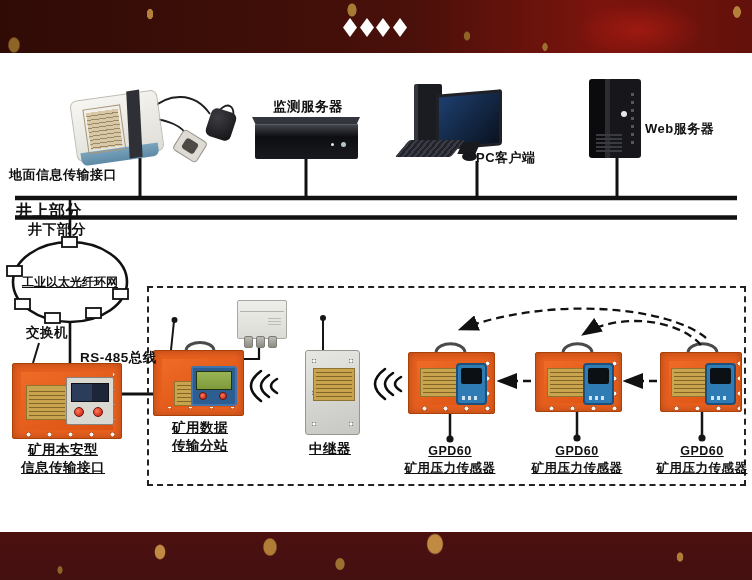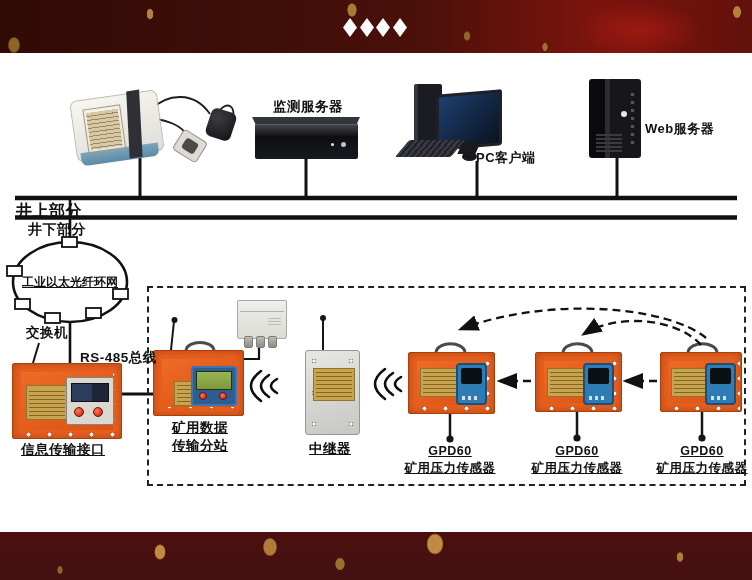--- a/index.html
+++ b/index.html
@@ -295,31 +295,33 @@
       <div class="face"></div>
     <div class="plate" style="left:10px;top:15px;width:32px;height:21px">
         <i></i>
       </div>
     <div class="mod" style="left:44px;top:10px;width:27px;height:38px">
       <div class="mscr"></div>
         <div class="mrow"></div>
     </div>
   </div>
 
+  <div class="lbl" style="left:9px;top:166px;font-size:13px">地面信息传输接口</div>
   <div class="lbl" style="left:273px;top:98px;font-size:13.5px">监测服务器</div>
   <div class="lbl" style="left:476px;top:149px;font-size:13px">PC客户端</div>
   <div class="lbl" style="left:645px;top:120px;font-size:13px">Web服务器</div>
   <div class="lbl" style="left:16px;top:201px;font-size:16px">井上部分</div>
   <div class="lbl" style="left:28px;top:221px;font-size:14px">井下部分</div>
 
   <div class="lbl ctr" style="left:20px;top:275px;width:100px;font-size:12px;letter-spacing:0">工业以太光纤环网</div>
   <div class="lbl" style="left:26px;top:324px;font-size:13.5px">交换机</div>
   <div class="lbl" style="left:80px;top:349px;font-size:13.5px">RS-485总线</div>
 
   <div class="lbl ctr" style="left:10px;top:441px;width:106px;font-size:13.5px">
+    <div>矿用本安型</div>
     <div>信息传输接口</div>
   </div>
   <div class="lbl ctr" style="left:155px;top:419px;width:90px;font-size:13.5px">
     <div>矿用数据</div>
     <div>传输分站</div>
   </div>
   <div class="lbl ctr" style="left:299px;top:440px;width:62px;font-size:13.5px">中继器</div>
 
   <div class="lbl ctr" style="left:395px;top:443px;width:110px;font-size:12.5px">
     <div>GPD60</div>

